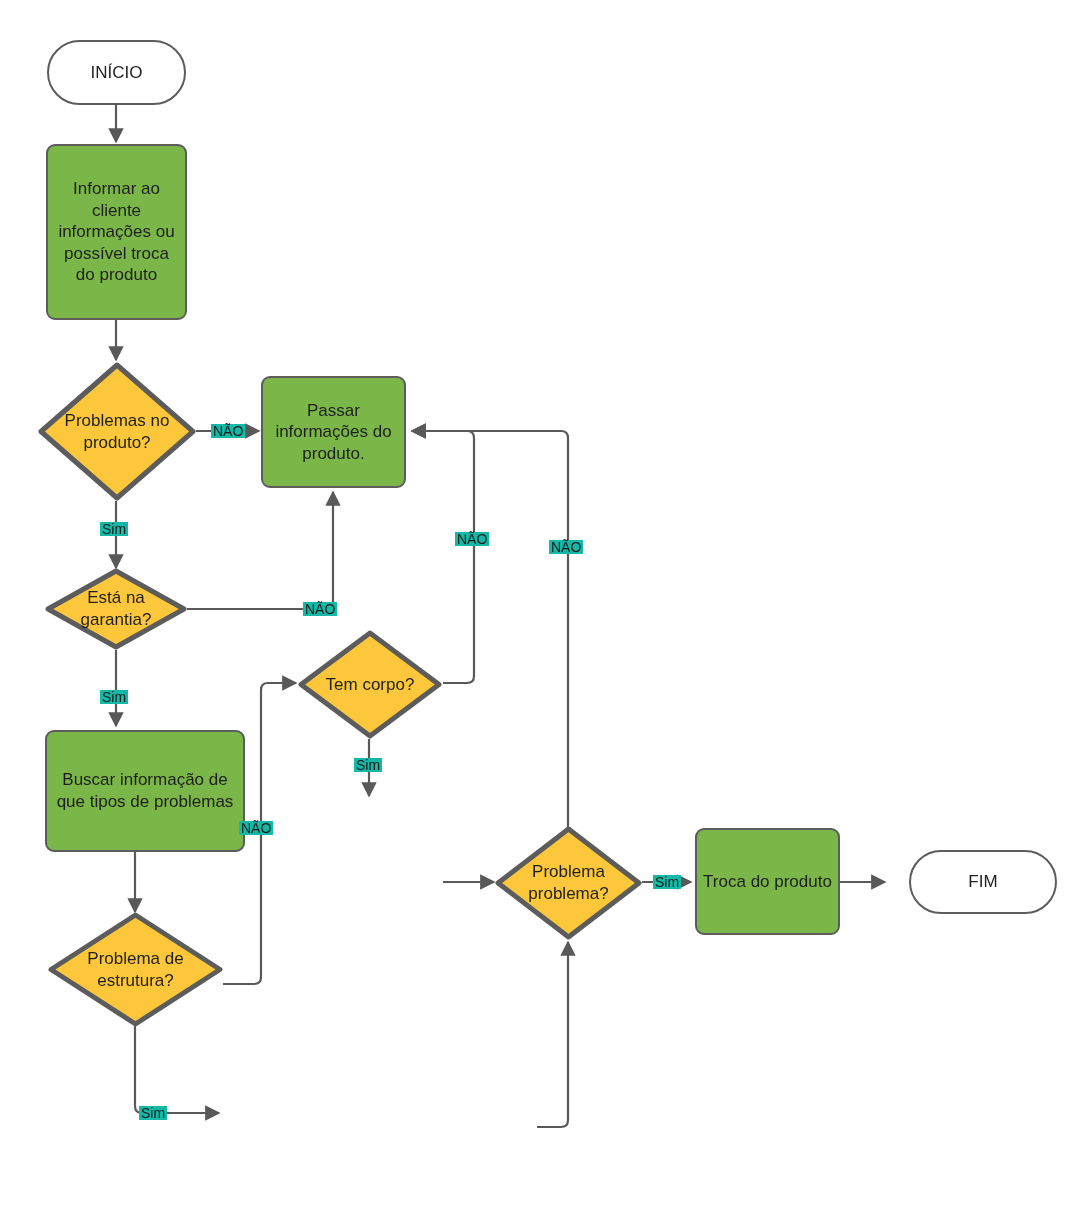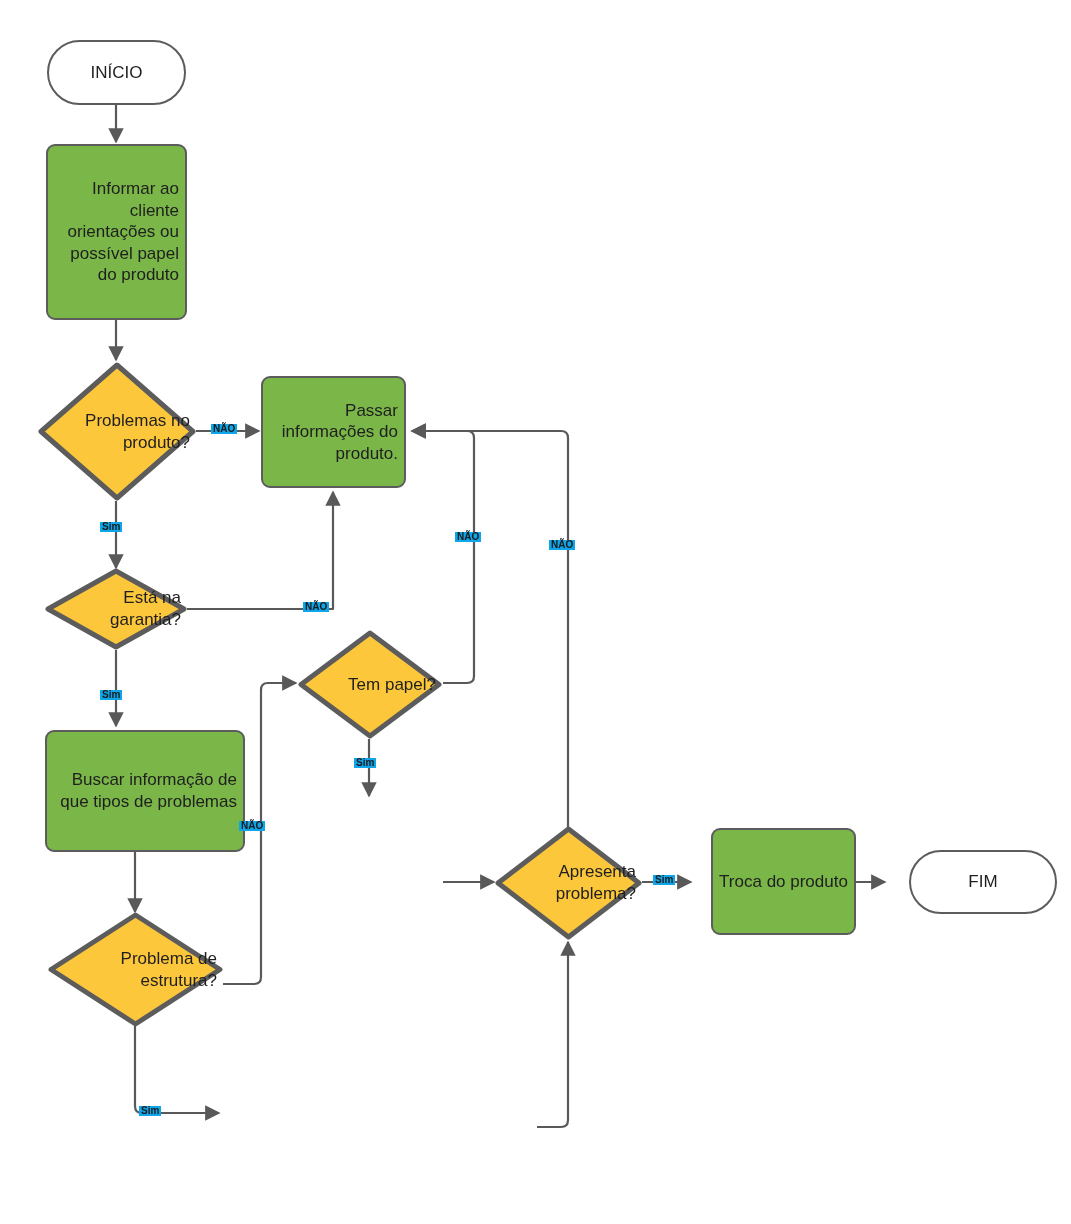--- a/index.html
+++ b/index.html
@@ -22,21 +22,21 @@
     width: 1071px;
     height: 1224px;
     pointer-events: none;
   }
   .node {
     position: absolute;
     box-sizing: border-box;
     display: flex;
     align-items: center;
     justify-content: center;
-    text-align: right;
+    text-align: center;
     color: #1f1f1f;
     font-size: 17px;
     line-height: 1.27;
   }
   .terminal {
     background: #ffffff;
     border: 2.4px solid #5c5c5c;
     border-radius: 999px;
   }
   .process {
@@ -58,24 +58,24 @@
     width: 100%;
     height: 100%;
   }
   .decision .dtext {
     position: relative;
     z-index: 2;
     width: 100%;
   }
   .edge-label {
     position: absolute;
-    font-size: 10px;
-    font-weight: bold;
+    font-size: 14px;
+    font-weight: normal;
     color: #1a1a1a;
-    background: #0ea5e9;
+    background: #14b8a6;
     padding: 0 2px;
     white-space: nowrap;
     line-height: 1;
   }
 </style>
 </head>
 <body>
 
 <div id="canvas">
 
@@ -119,21 +119,21 @@
 
       <path d="M 838 882 L 885 882" marker-end="url(#arrow)"></path>
     </g>
   </svg>
 
   <div class="node terminal" style="left:47px; top:40px; width:139px; height:65px;">
     <span>INÍCIO</span>
   </div>
 
   <div class="node process" style="left:46px; top:144px; width:141px; height:176px;">
-    <span>Informar ao cliente orientações ou possível papel do produto</span>
+    <span>Informar ao cliente informações ou possível troca do produto</span>
   </div>
 
   <div class="node decision" style="left:38px; top:362px; width:158px; height:139px;">
     <svg class="shape" viewBox="0 0 158 139" preserveAspectRatio="none">
       <polygon points="79,3 155,69.5 79,136 3,69.5" fill="#fdc73b" stroke="#5c5c5c" stroke-width="5" stroke-linejoin="round"></polygon>
     </svg>
     <span class="dtext">Problemas no produto?</span>
   </div>
 
   <div class="node decision" style="left:45px; top:568px; width:142px; height:82px;">
@@ -144,44 +144,44 @@
   </div>
 
   <div class="node process" style="left:261px; top:376px; width:145px; height:112px;">
     <span>Passar informações do produto.</span>
   </div>
 
   <div class="node decision" style="left:298px; top:630px; width:144px; height:109px;">
     <svg class="shape" viewBox="0 0 144 109" preserveAspectRatio="none">
       <polygon points="72,3 141,54.5 72,106 3,54.5" fill="#fdc73b" stroke="#5c5c5c" stroke-width="5" stroke-linejoin="round"></polygon>
     </svg>
-    <span class="dtext">Tem papel?</span>
+    <span class="dtext">Tem corpo?</span>
   </div>
 
   <div class="node process" style="left:45px; top:730px; width:200px; height:122px;">
     <span>Buscar informação de que tipos de problemas</span>
   </div>
 
 
   <div class="node decision" style="left:48px; top:912px; width:175px; height:115px;">
     <svg class="shape" viewBox="0 0 175 115" preserveAspectRatio="none">
       <polygon points="87.5,3 172,57.5 87.5,112 3,57.5" fill="#fdc73b" stroke="#5c5c5c" stroke-width="5" stroke-linejoin="round"></polygon>
     </svg>
     <span class="dtext">Problema de estrutura?</span>
   </div>
 
 
   <div class="node decision" style="left:495px; top:826px; width:147px; height:114px;">
     <svg class="shape" viewBox="0 0 147 114" preserveAspectRatio="none">
       <polygon points="73.5,3 144,57 73.5,111 3,57" fill="#fdc73b" stroke="#5c5c5c" stroke-width="5" stroke-linejoin="round"></polygon>
     </svg>
-    <span class="dtext">Apresenta problema?</span>
-  </div>
-
-  <div class="node process" style="left:711px; top:828px; width:145px; height:107px;">
+    <span class="dtext">Problema problema?</span>
+  </div>
+
+  <div class="node process" style="left:695px; top:828px; width:145px; height:107px;">
     <span>Troca do produto</span>
   </div>
 
   <div class="node terminal" style="left:909px; top:850px; width:148px; height:64px;">
     <span>FIM</span>
   </div>
 
   <div class="edge-label" style="left:211px; top:424px;">NÃO</div>
 
   <div class="edge-label" style="left:100px; top:522px;">Sim</div>

